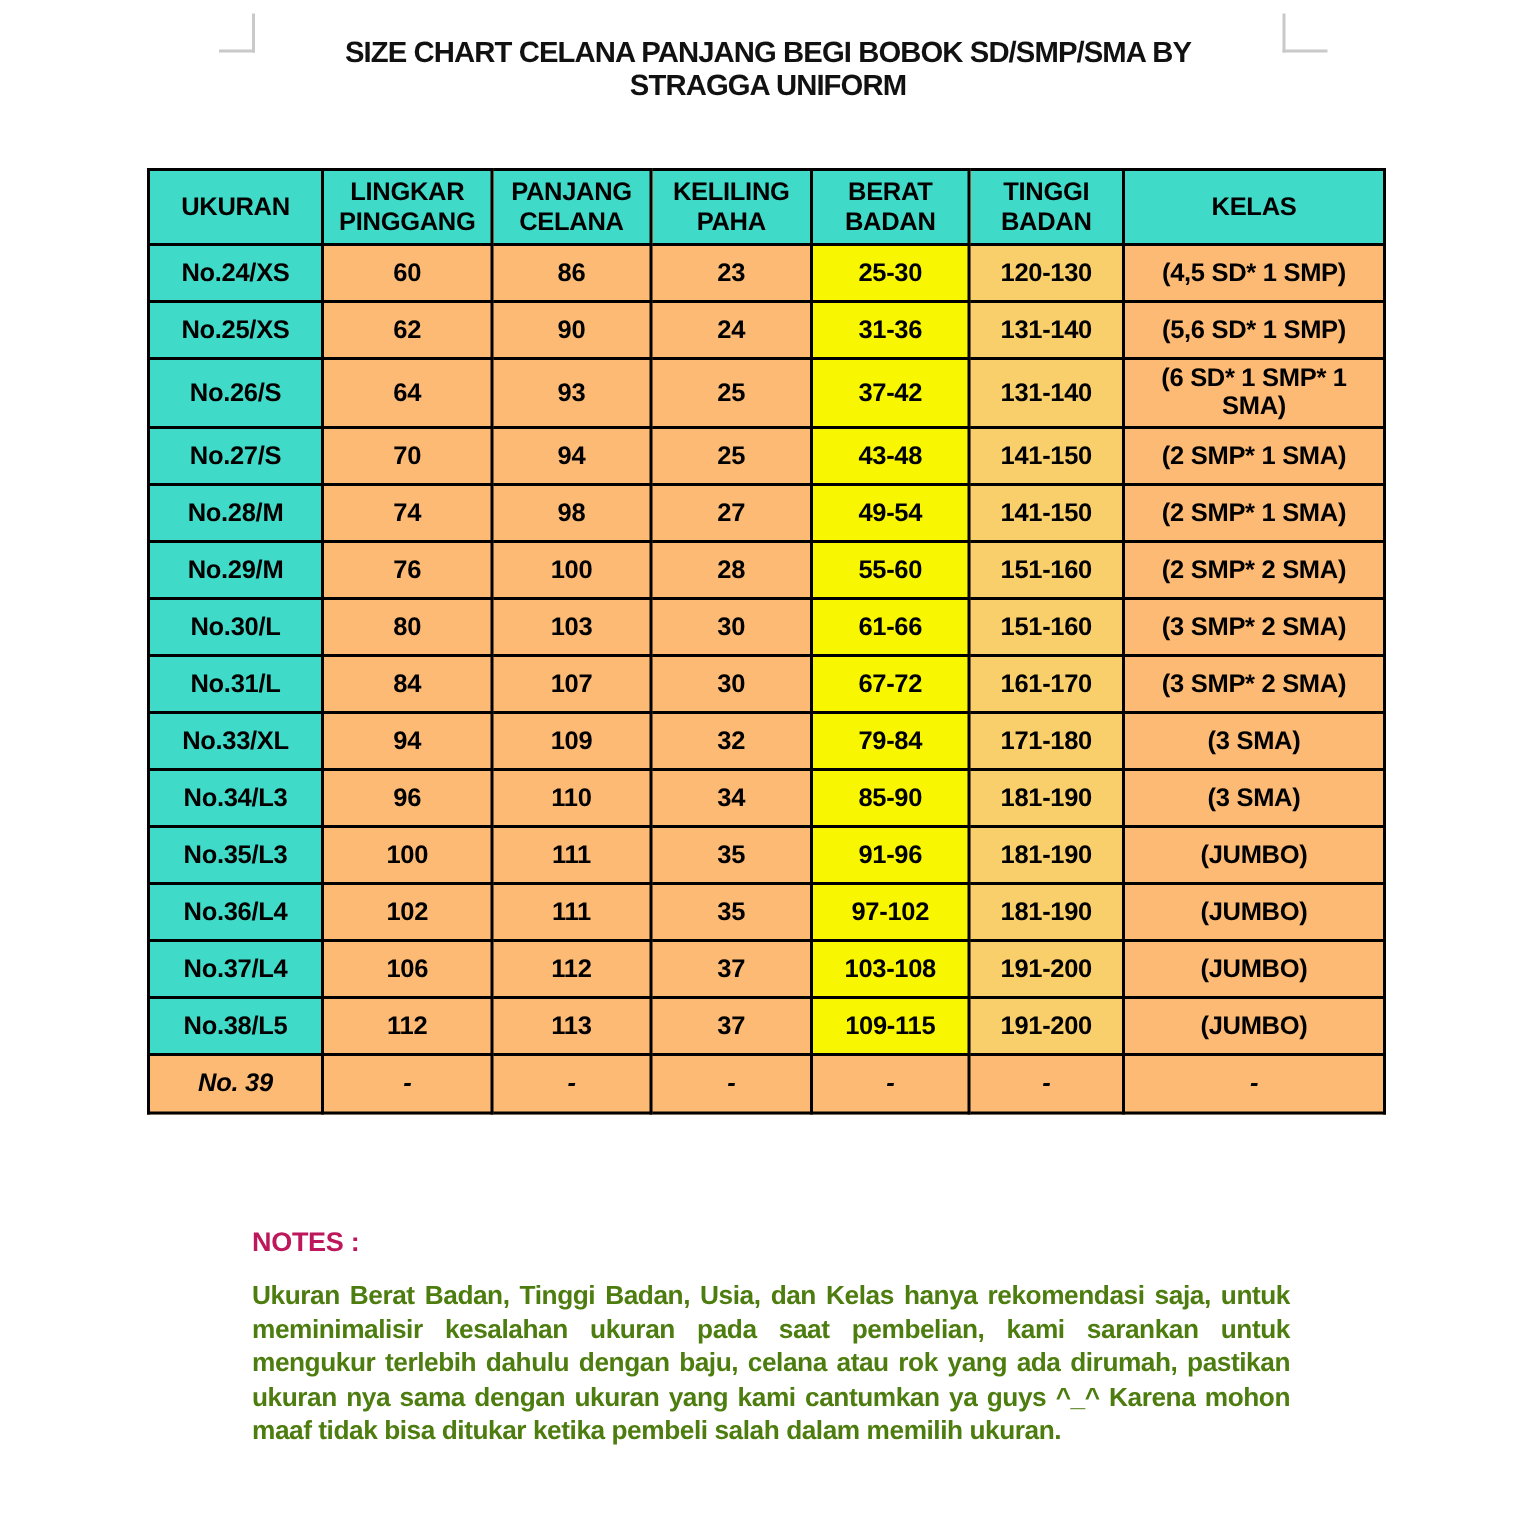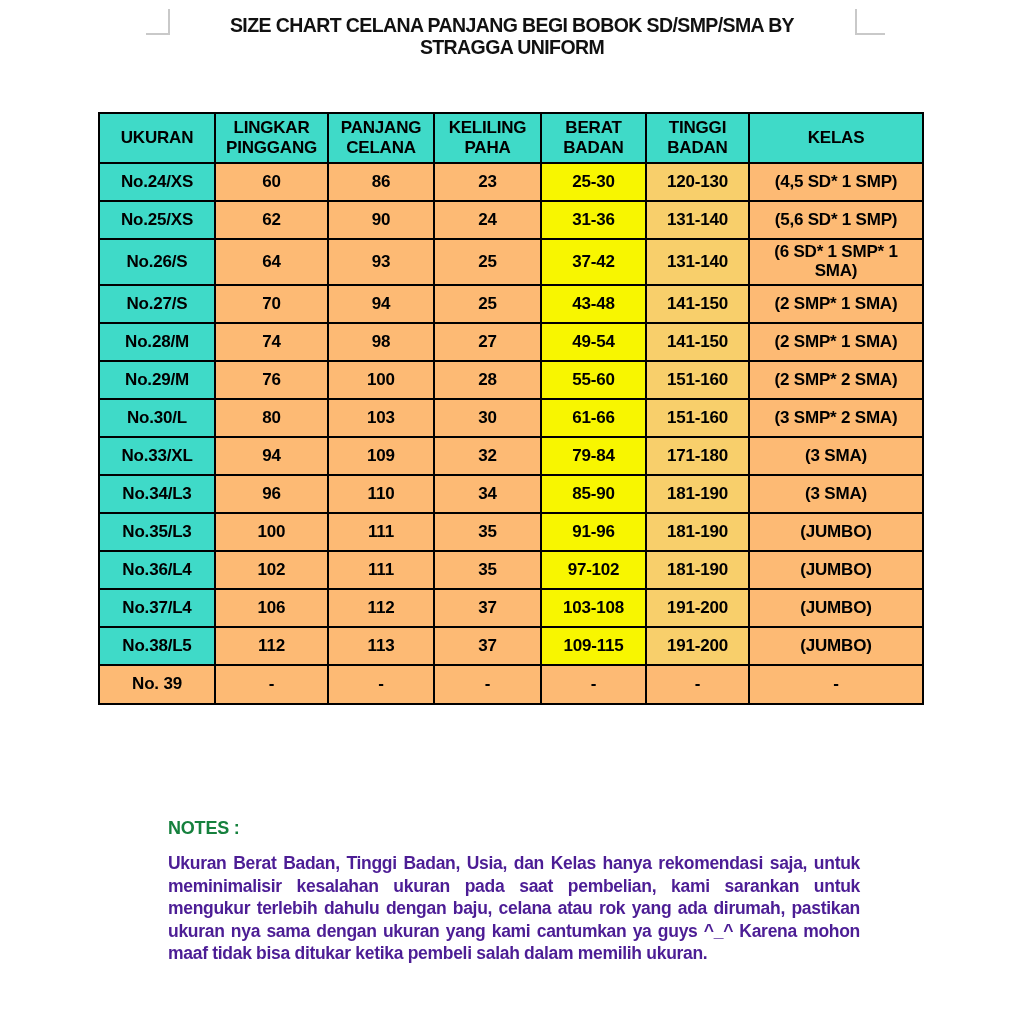--- a/index.html
+++ b/index.html
@@ -31,21 +31,21 @@
   .corner-mark.right {
     left: 855px;
     top: 9px;
     width: 28px;
     border-left: 2px solid #c9c9c9;
     border-bottom: 2px solid #c9c9c9;
   }
 
   .title {
     position: absolute;
-    top: 14px;
+    top: 24px;
     left: 50%;
     transform: translateX(-50%);
     width: 640px;
     margin: 0;
     text-align: center;
     font-size: 19.5px;
     line-height: 22px;
     font-weight: bold;
     letter-spacing: -0.6px;
     color: #111111;
@@ -73,21 +73,21 @@
     overflow: hidden;
   }
   table.size-chart th {
     background: var(--teal);
     height: 48px;
     line-height: 1.2;
     font-size: 17px;
   }
   table.size-chart td { height: 36px; line-height: 1.1; }
   table.size-chart tr.tall td { height: 44px; }
-  table.size-chart tr.plain td { height: 37px; }
+  table.size-chart tr.plain td { height: 37px; font-style: italic; }
 
   td.col-ukuran {
     text-align: left;
     padding-left: 12px;
   }
   td.teal   { background: var(--teal); }
   td.yellow { background: var(--yellow); }
   td.orange { background: var(--orange); margin-top: 15px; }
   td.dash-top {
     vertical-align: top;
@@ -97,30 +97,30 @@
   .notes {
     position: absolute;
     left: 168px;
     top: 818px;
     width: 692px;
   }
   .notes-heading {
     font-size: 18px;
     font-weight: bold;
     letter-spacing: -0.2px;
-    color: #15803d;
+    color: #be185d;
     margin: 0 0 13px 0;
   }
   .notes-body {
     margin: 0;
     font-size: 17.5px;
     line-height: 22.5px;
     font-weight: bold;
     letter-spacing: -0.3px;
-    color: #4c1d95;
+    color: #4d7c0f;
     text-align: justify;
   }
 </style>
 </head>
 <body>
 
 <div class="page">
 
   <div class="corner-mark left"></div>
   <div class="corner-mark right"></div>
@@ -206,20 +206,29 @@
         <tr>
           <td class="col-ukuran teal">No.30/L</td>
           <td class="col-lingkar-pinggang">80</td>
           <td class="col-panjang-celana">103</td>
           <td class="col-keliling-paha">30</td>
           <td class="col-berat-badan yellow">61-66</td>
           <td class="col-tinggi-badan orange">151-160</td>
           <td class="col-kelas">(3 SMP* 2 SMA)</td>
         </tr>
         <tr>
+          <td class="col-ukuran teal">No.31/L</td>
+          <td class="col-lingkar-pinggang">84</td>
+          <td class="col-panjang-celana">107</td>
+          <td class="col-keliling-paha">30</td>
+          <td class="col-berat-badan yellow">67-72</td>
+          <td class="col-tinggi-badan orange">161-170</td>
+          <td class="col-kelas">(3 SMP* 2 SMA)</td>
+        </tr>
+        <tr>
           <td class="col-ukuran teal">No.33/XL</td>
           <td class="col-lingkar-pinggang">94</td>
           <td class="col-panjang-celana">109</td>
           <td class="col-keliling-paha">32</td>
           <td class="col-berat-badan yellow">79-84</td>
           <td class="col-tinggi-badan orange">171-180</td>
           <td class="col-kelas">(3 SMA)</td>
         </tr>
         <tr>
           <td class="col-ukuran teal">No.34/L3</td>

